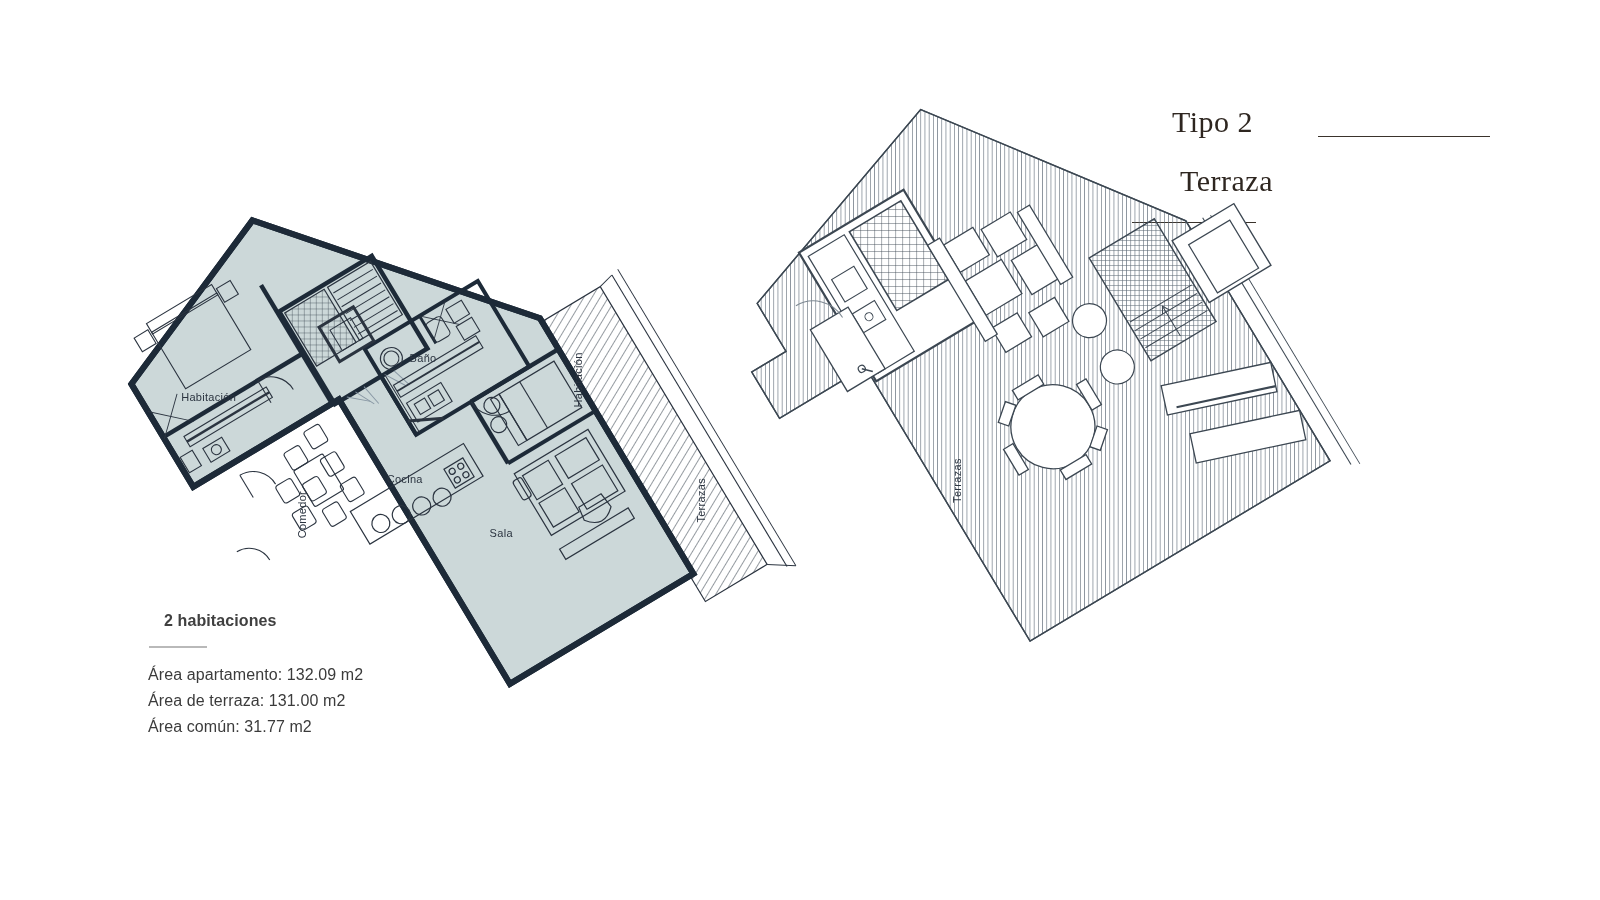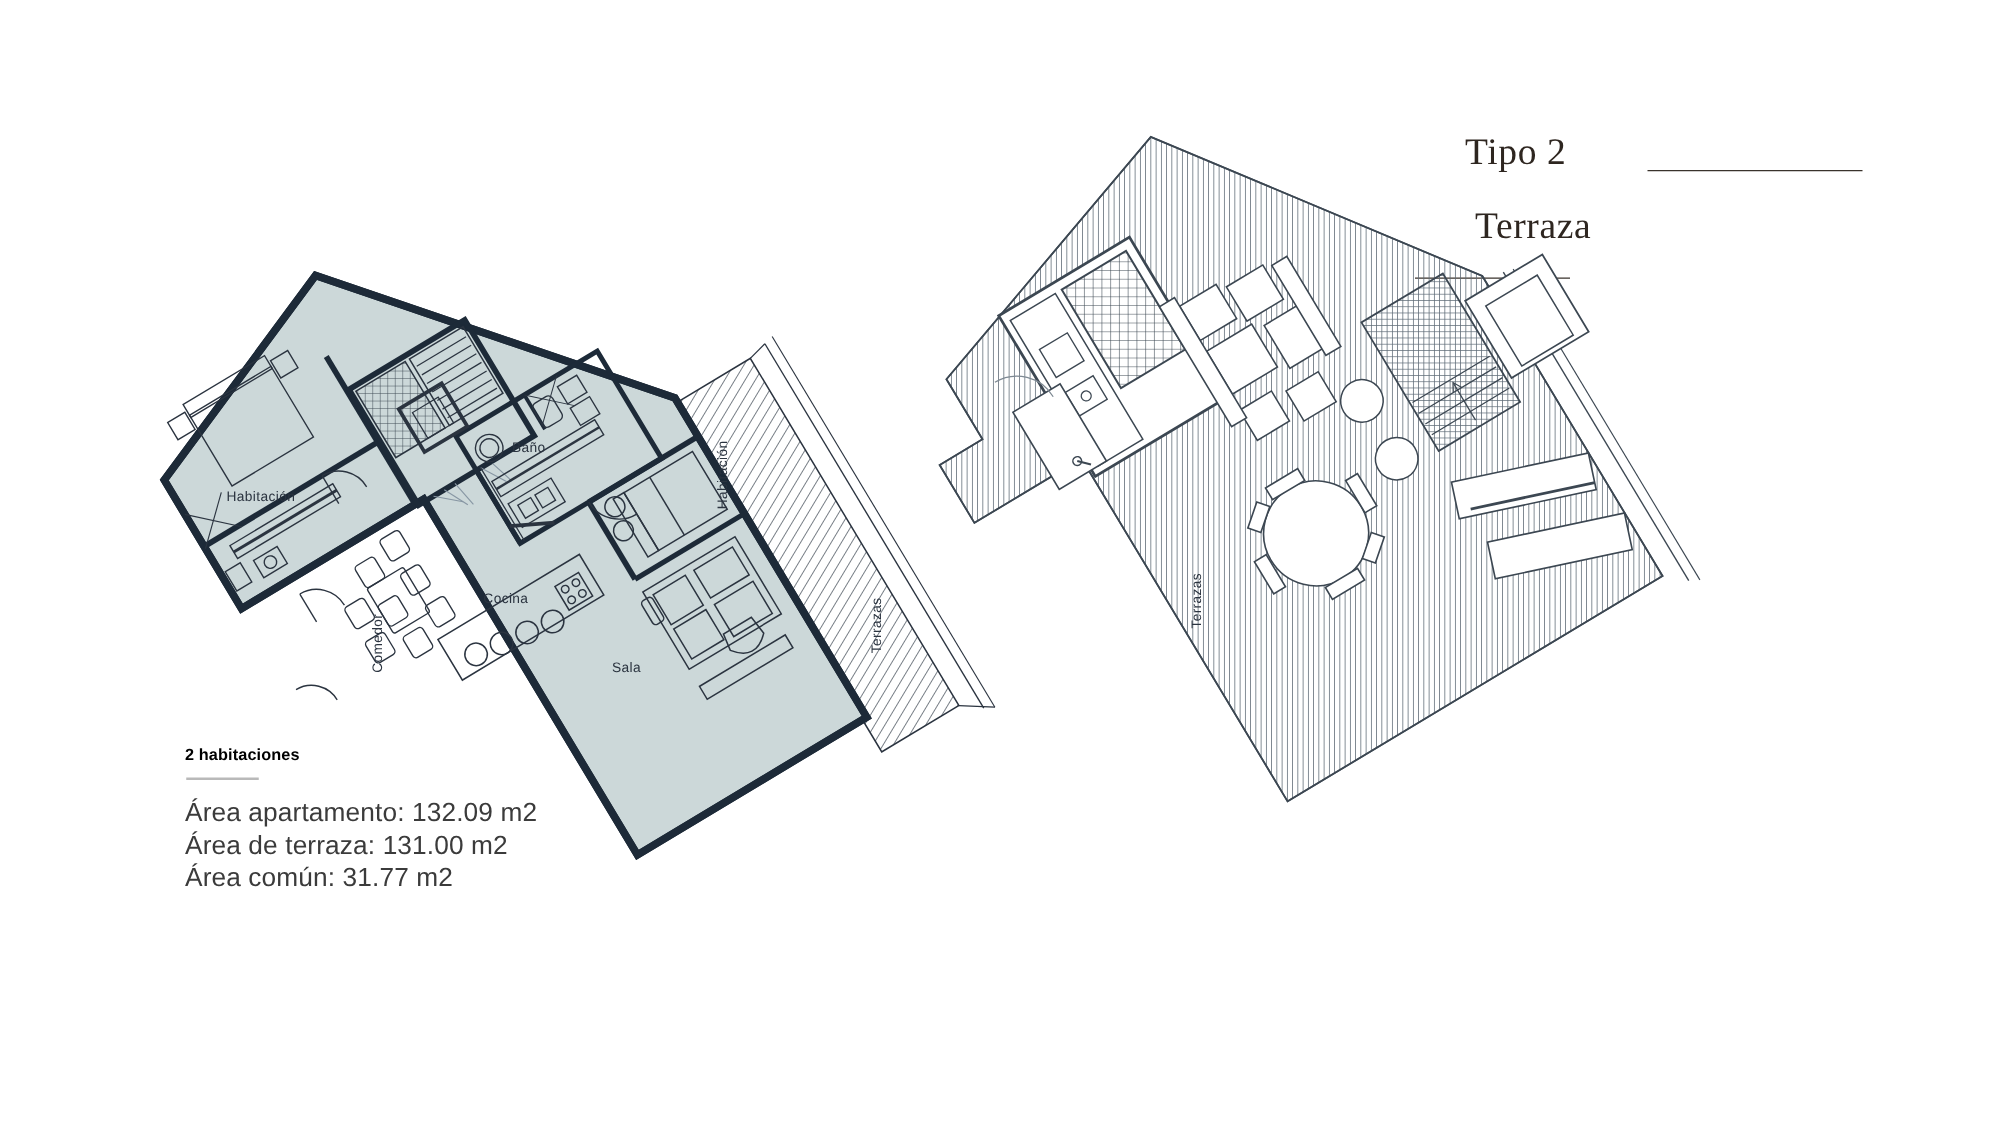--- a/index.html
+++ b/index.html
@@ -51,35 +51,35 @@
   .title-rule-bottom{ left: 22px;  top: 127px; width: 124px; }
 
   
   .specs {
     position: absolute;
     left: 148px;
     top: 596px;
     width: 420px;
   }
   .specs-heading {
-    font-size: 13px;
+    font-size: 16px;
     font-weight: 700;
-    color: #000000;
+    color: #404040;
     letter-spacing: 0.1px;
-    margin: 0;
+    margin: 16px;
   }
   .specs-rule {
     width: 58px;
     height: 1.5px;
     background: #b9b9b9;
     margin: 11px 0 14px 1px;
   }
   .specs-list { margin: 0; padding: 0; list-style: none; }
   .specs-list li {
-    font-size: 21px;
+    font-size: 16px;
     line-height: 26px;
     color: #3b3b3b;
     letter-spacing: 0.1px;
     white-space: nowrap;
   }
 
   
   .plan {
     position: absolute;
   }

